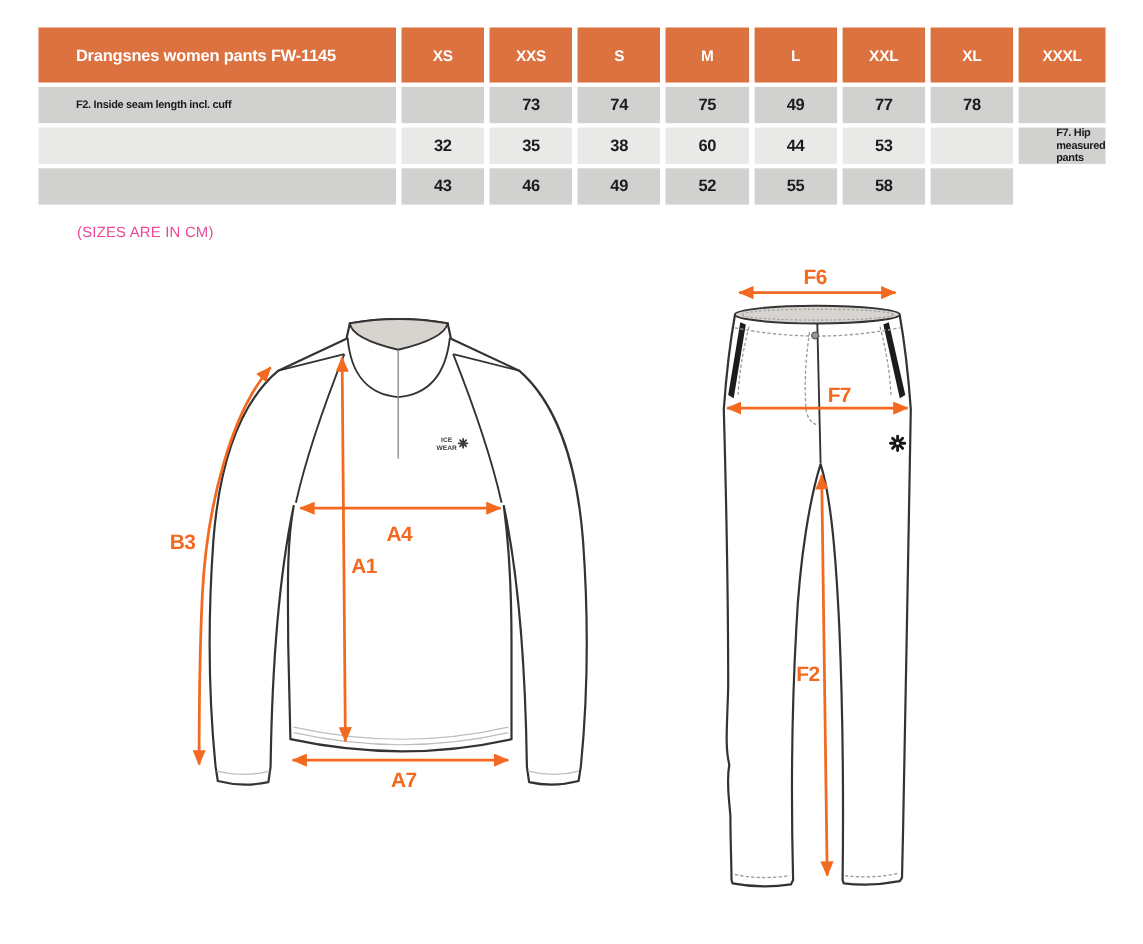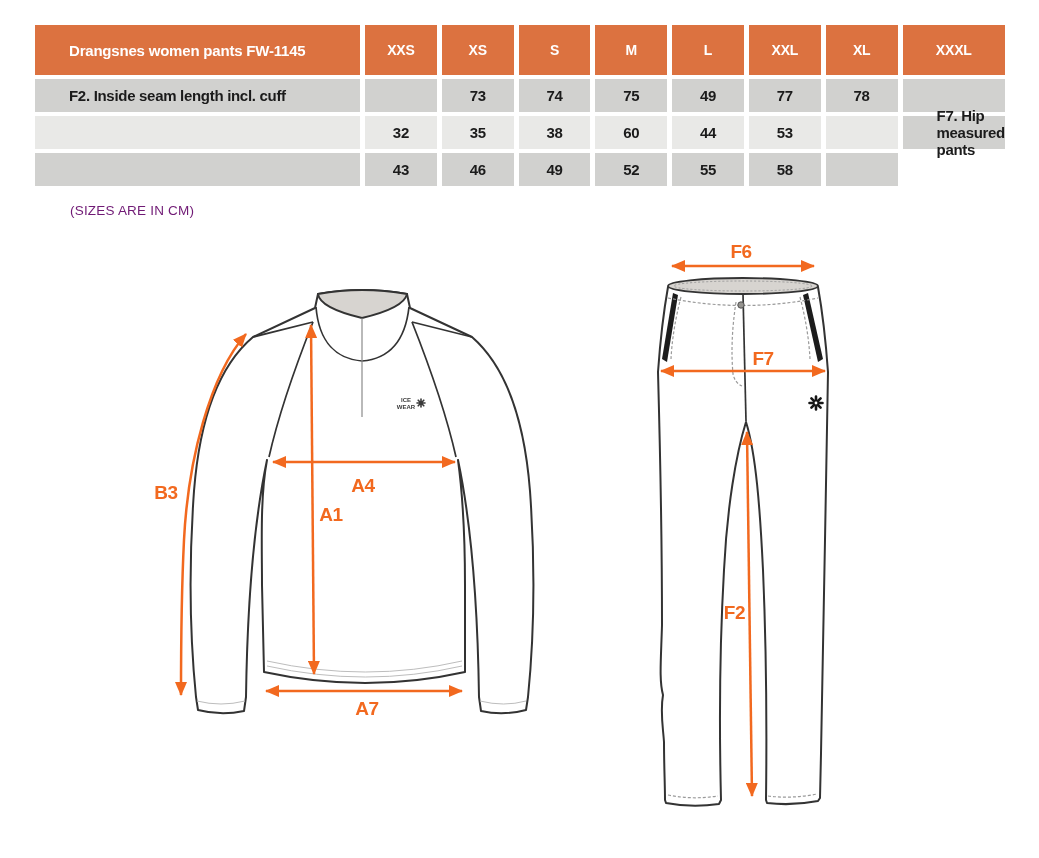--- a/index.html
+++ b/index.html
@@ -17,27 +17,27 @@
   }
   .th{
     background:#DC7240;color:#ffffff;display:flex;align-items:center;justify-content:center;
     font-weight:bold;font-size:14px;letter-spacing:-0.2px;
   }
   .th.title{justify-content:flex-start;padding-left:34px;font-size:15px;}
   .cell{
     display:flex;align-items:center;justify-content:center;
     font-size:15px;font-weight:600;color:#1b1b1b;letter-spacing:-0.3px;
   }
-  .cell.label{justify-content:flex-start;padding-left:34px;font-size:15px;}
+  .cell.label{justify-content:flex-start;padding-left:34px;font-size:10px;}
   .row-a{background:#D1D1CF;}
   .row-b{background:#E9E9E7;}
   
   .unit-note{
     position:absolute;left:70px;top:203px;
-    color:#701a75;font-size:13.5px;font-weight:400;letter-spacing:0.2px;
+    color:#ec4899;font-size:13.5px;font-weight:400;letter-spacing:0.2px;
   }
   
   .sweater-svg{position:absolute;left:90px;top:245px;}
   .pants-svg{position:absolute;left:640px;top:240px;}
   .garment{fill:#ffffff;stroke:#333333;stroke-width:2;stroke-linejoin:round;}
   .seam{fill:none;stroke:#333333;stroke-width:1.7;}
   .stitch{fill:none;stroke:#bdbdbd;stroke-width:1;}
   .stitch-dash{fill:none;stroke:#9a9a9a;stroke-width:1.2;stroke-dasharray:3 2;}
   .shade{fill:#D7D4D0;stroke:#333333;stroke-width:1.8;}
   .dim{fill:none;stroke:#F2691F;stroke-width:2.5;}
@@ -45,22 +45,22 @@
     font-family:"Liberation Sans","DejaVu Sans",sans-serif;}
   .logo-text{fill:#3a3a3a;font-weight:bold;font-family:"Liberation Sans",sans-serif;}
 </style>
 </head>
 <body>
 
 <div class="page">
 
   <div class="size-table">
     <div class="th title">Drangsnes women pants FW-1145</div>
+    <div class="th">XS</div>
     <div class="th">XXS</div>
-    <div class="th">XS</div>
     <div class="th">S</div>
     <div class="th">M</div>
     <div class="th">L</div>
     <div class="th">XXL</div>
     <div class="th">XL</div>
     <div class="th">XXXL</div>
 
     <div class="cell label row-a">F2. Inside seam length incl. cuff</div>
     <div class="cell row-a"></div>
     <div class="cell row-a">73</div>

